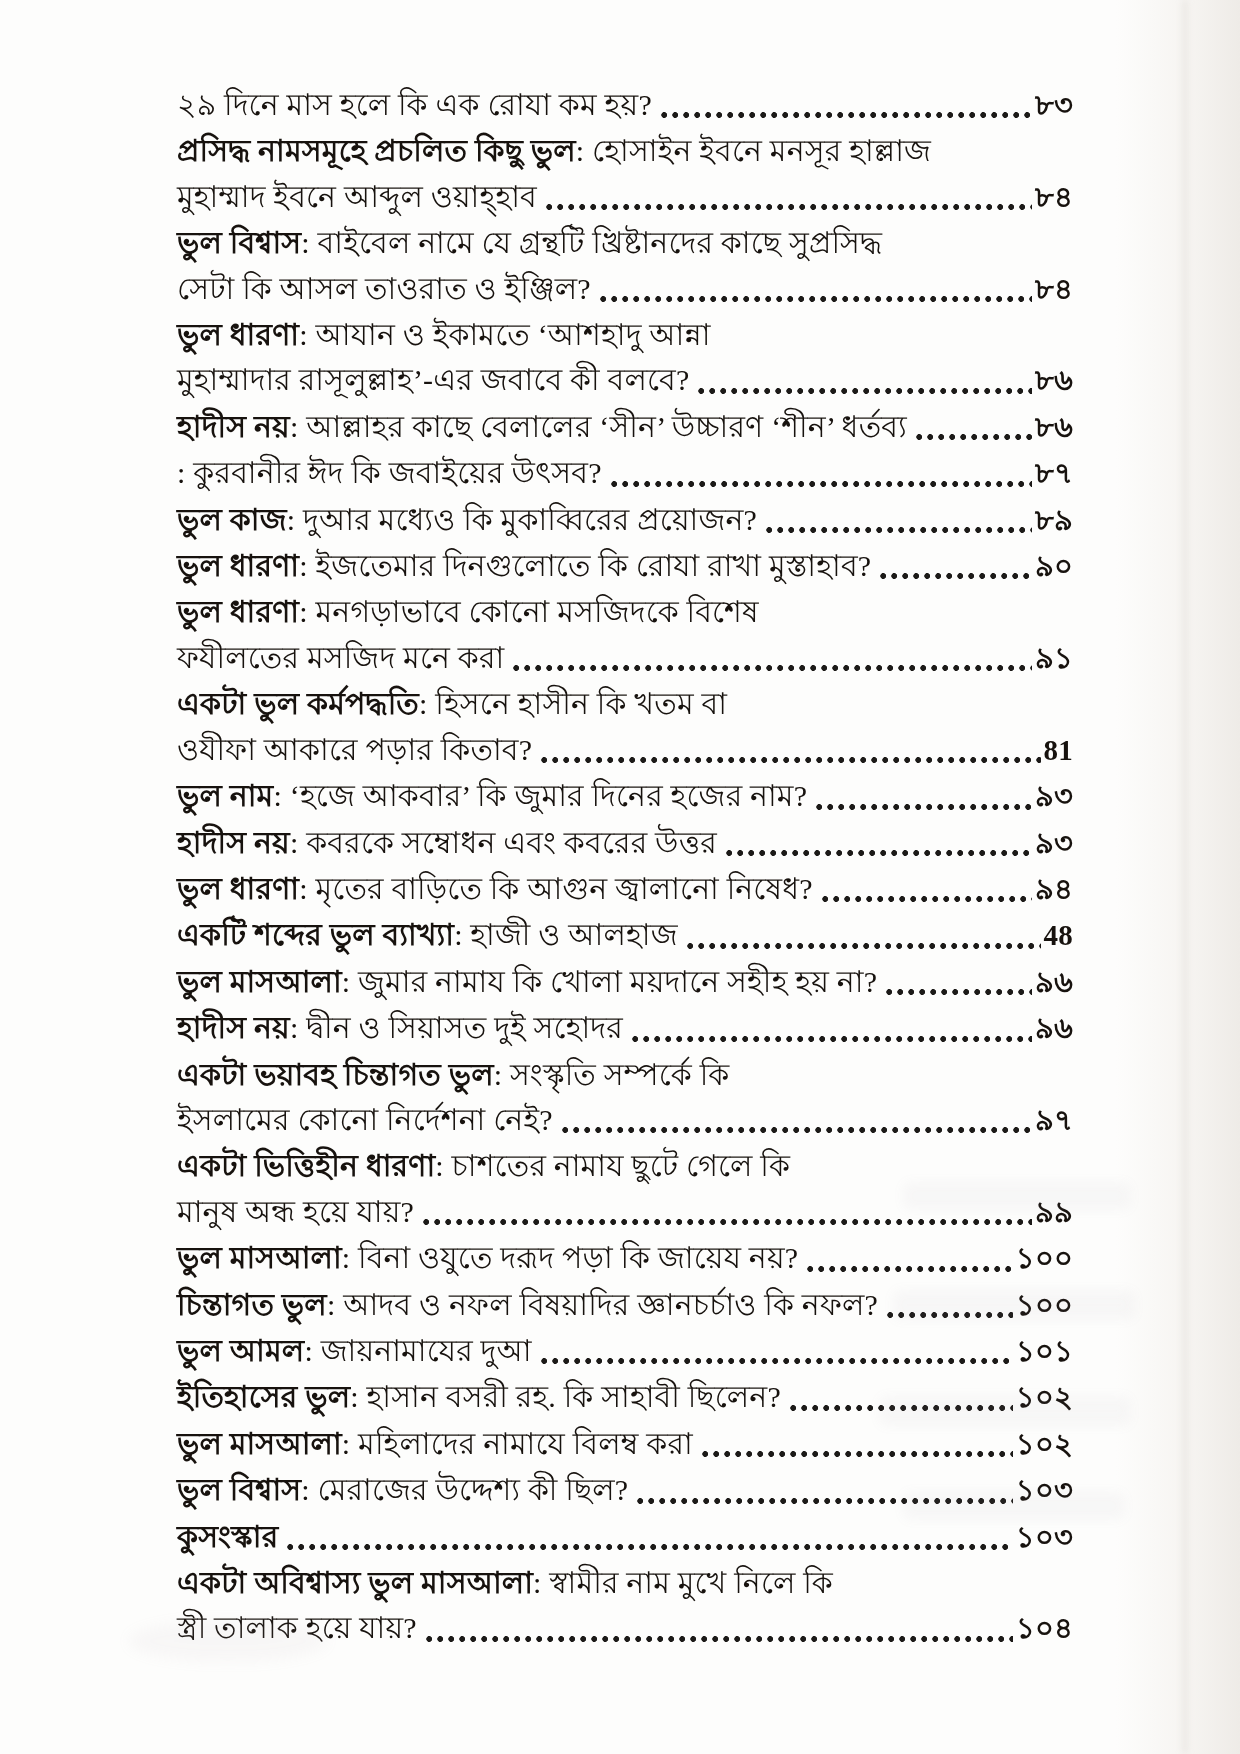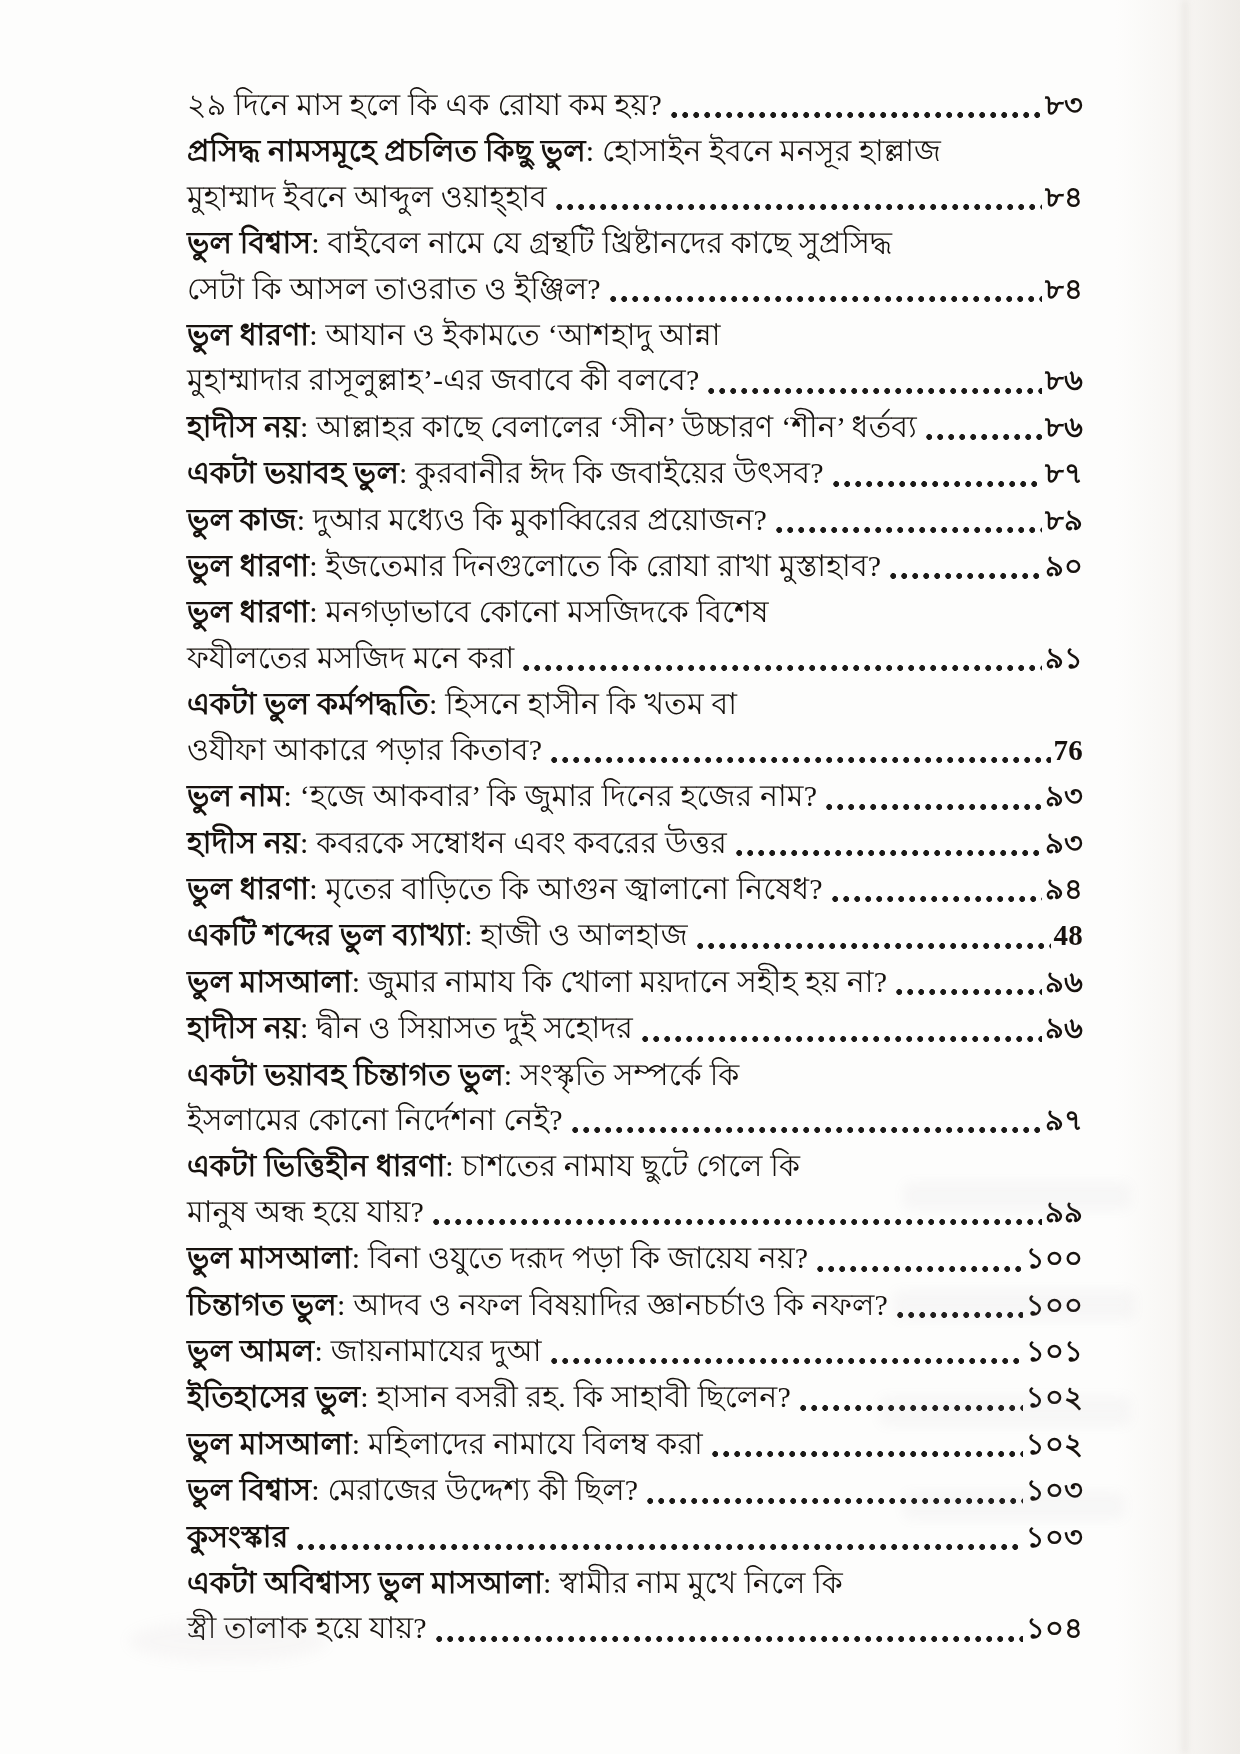--- a/index.html
+++ b/index.html
@@ -10,21 +10,21 @@
     color:#17120e;
     font-family:"Liberation Serif", "DejaVu Serif", serif;
     overflow:hidden;
   }
   .page {
     position:absolute; inset:0;
     background:linear-gradient(to right, #fdfdfc 0%, #fdfdfc 90%, #f6f4f1 96%, #eeebe7 100%);
   }
   .toc {
     position:absolute;
-    left:187px;
+    left:177px;
     top:82px;
     width:896px;
   }
   .row {
     display:flex;
     align-items:baseline;
     line-height:45.4px;
     font-size:30px;
     white-space:nowrap;
     letter-spacing:0.2px;
@@ -107,21 +107,20 @@
         <span class="leader"></span>
         <span class="pg">৮৬</span>
       </div>
       <div class="row">
         <span class="lbl">হাদীস নয়</span>
         <span class="txt"> : আল্লাহর কাছে বেলালের ‘সীন’ উচ্চারণ ‘শীন’ ধর্তব্য</span>
         <span class="leader"></span>
         <span class="pg">৮৬</span>
       </div>
       <div class="row">
-        <span class="lbl">একটা ভয়াবহ ভুল</span>
         <span class="txt"> : কুরবানীর ঈদ কি জবাইয়ের উৎসব?</span>
         <span class="leader"></span>
         <span class="pg">৮৭</span>
       </div>
       <div class="row">
         <span class="lbl">ভুল কাজ</span>
         <span class="txt"> : দুআর মধ্যেও কি মুকাব্বিরের প্রয়োজন?</span>
         <span class="leader"></span>
         <span class="pg">৮৯</span>
       </div>
@@ -140,21 +139,21 @@
         <span class="leader"></span>
         <span class="pg">৯১</span>
       </div>
       <div class="row">
         <span class="lbl">একটা ভুল কর্মপদ্ধতি</span>
         <span class="txt"> : হিসনে হাসীন কি খতম বা</span>
       </div>
       <div class="row">
         <span class="txt">ওযীফা আকারে পড়ার কিতাব?</span>
         <span class="leader"></span>
-        <span class="pg">76</span>
+        <span class="pg">81</span>
       </div>
       <div class="row">
         <span class="lbl">ভুল নাম</span>
         <span class="txt"> : ‘হজে আকবার’ কি জুমার দিনের হজের নাম?</span>
         <span class="leader"></span>
         <span class="pg">৯৩</span>
       </div>
       <div class="row">
         <span class="lbl">হাদীস নয়</span>
         <span class="txt"> : কবরকে সম্বোধন এবং কবরের উত্তর</span>

